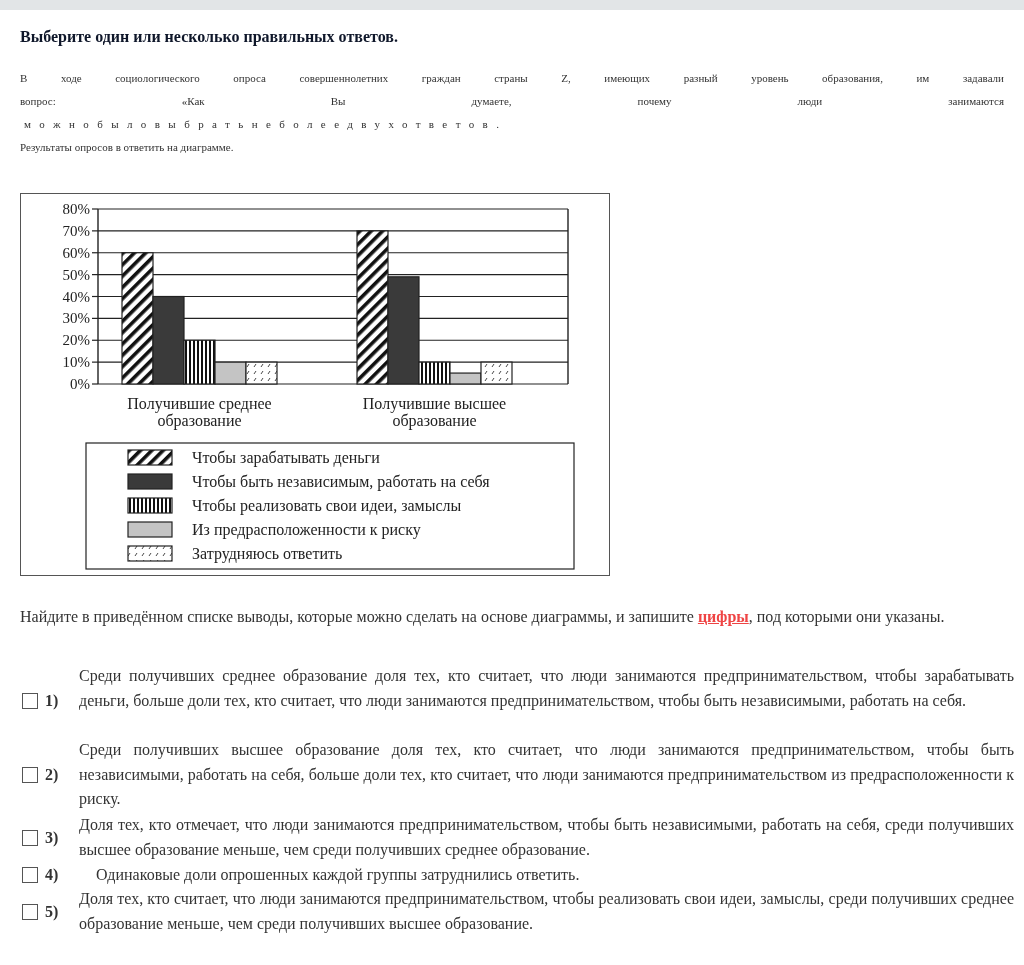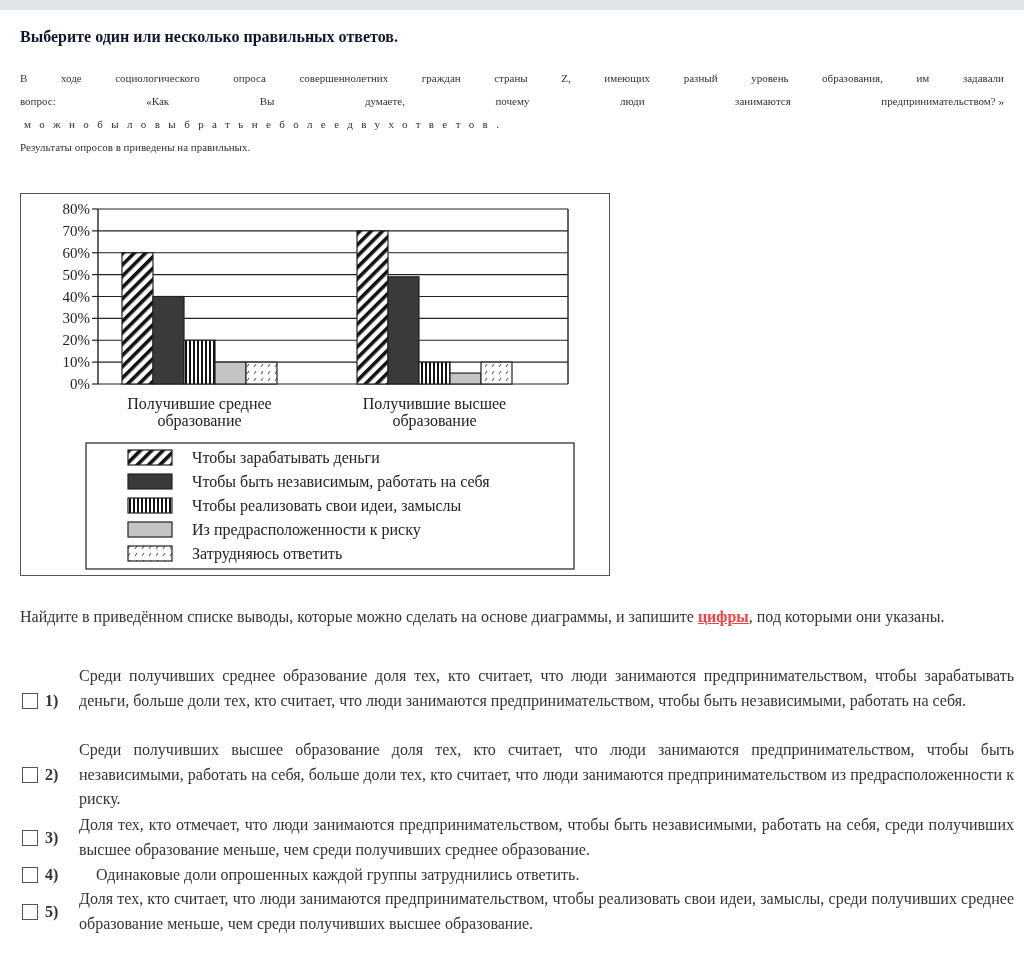--- a/index.html
+++ b/index.html
@@ -31,24 +31,23 @@
 <div class="para p1">
   <div style="text-align:justify;text-align-last:justify;">В ходе социологического опроса совершеннолетних граждан страны  Z, имеющих разный уровень образования, им задавали</div>
   <div class="justify-line" id="line2">
       <span>вопрос:</span>
       <span>«Как</span>
       <span>Вы</span>
       <span>думаете,</span>
       <span>почему</span>
       <span>люди</span>
       <span>занимаются</span>
-      <span>предпринимательством? »</span>
     </div>
   <div class="spaced">можнобыловыбратьнеболеедвухответов.</div>
-  <div>Результаты опросов  в  приведены на правильных.</div>
+  <div>Результаты опросов  в  ответить на диаграмме.</div>
 </div>
 
 <div class="chart-box">
   <svg id="chart" width="590" height="383" xmlns="http://www.w3.org/2000/svg">
     <defs>
       <pattern id="pat-diag" patternUnits="userSpaceOnUse" width="8" height="8" patternTransform="rotate(45)">
         <rect width="8" height="8" fill="#fff"></rect>
         <rect x="0" y="0" width="3.6" height="8" fill="#111"></rect>
       </pattern>
       <pattern id="pat-vert" patternUnits="userSpaceOnUse" width="4" height="8">

